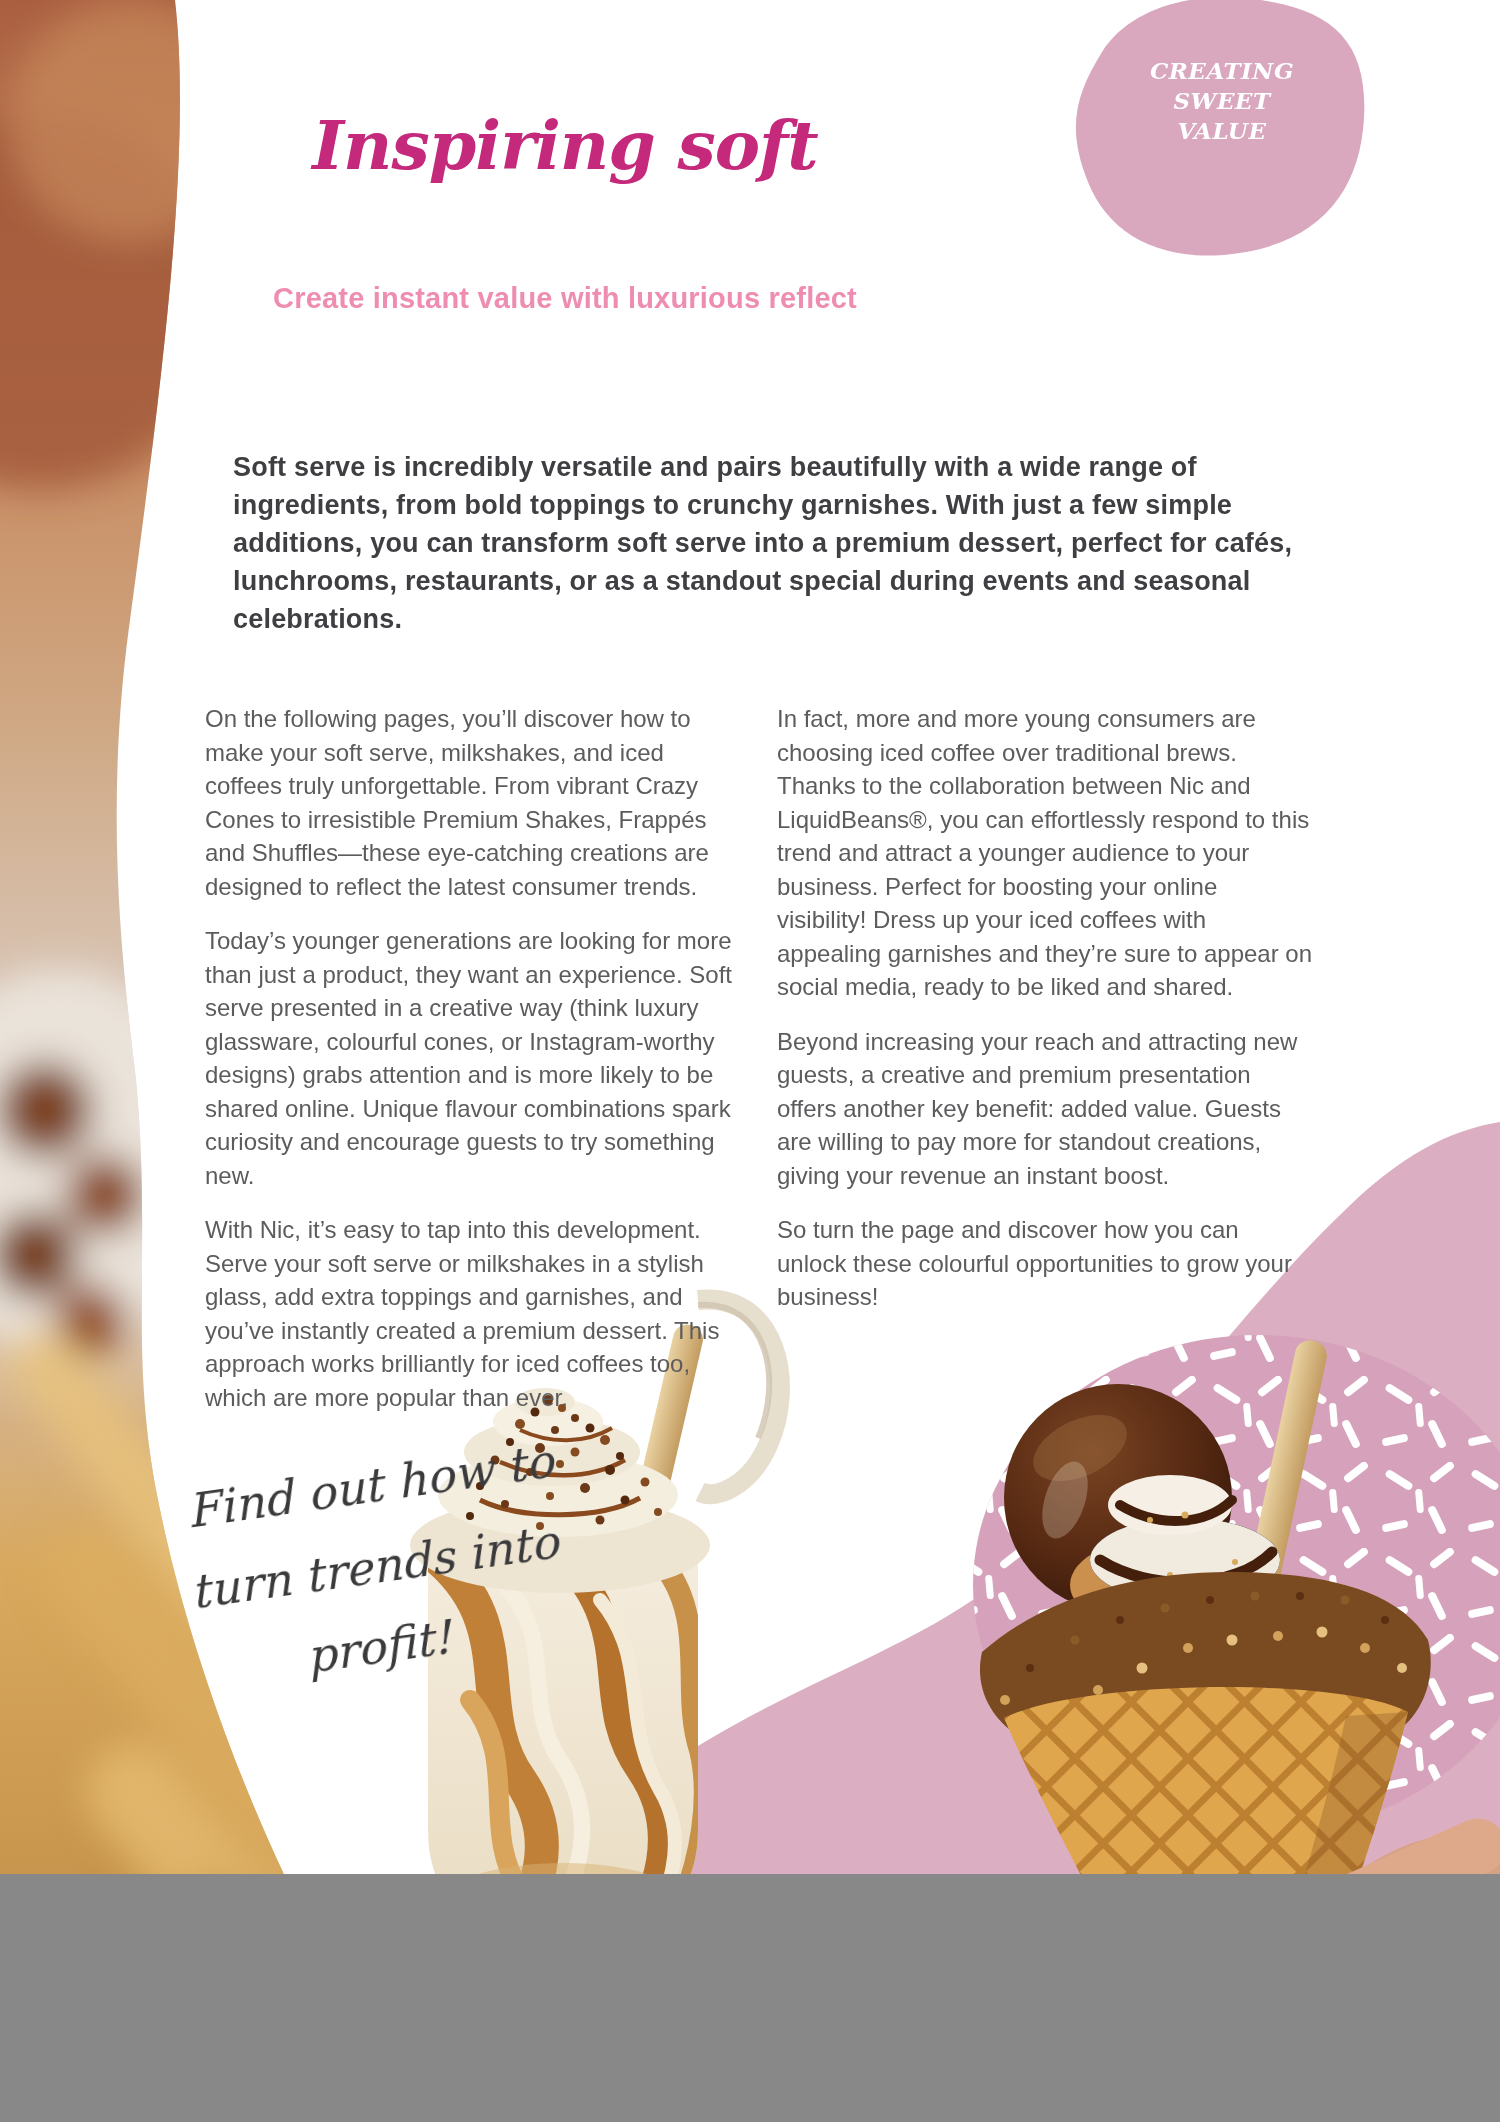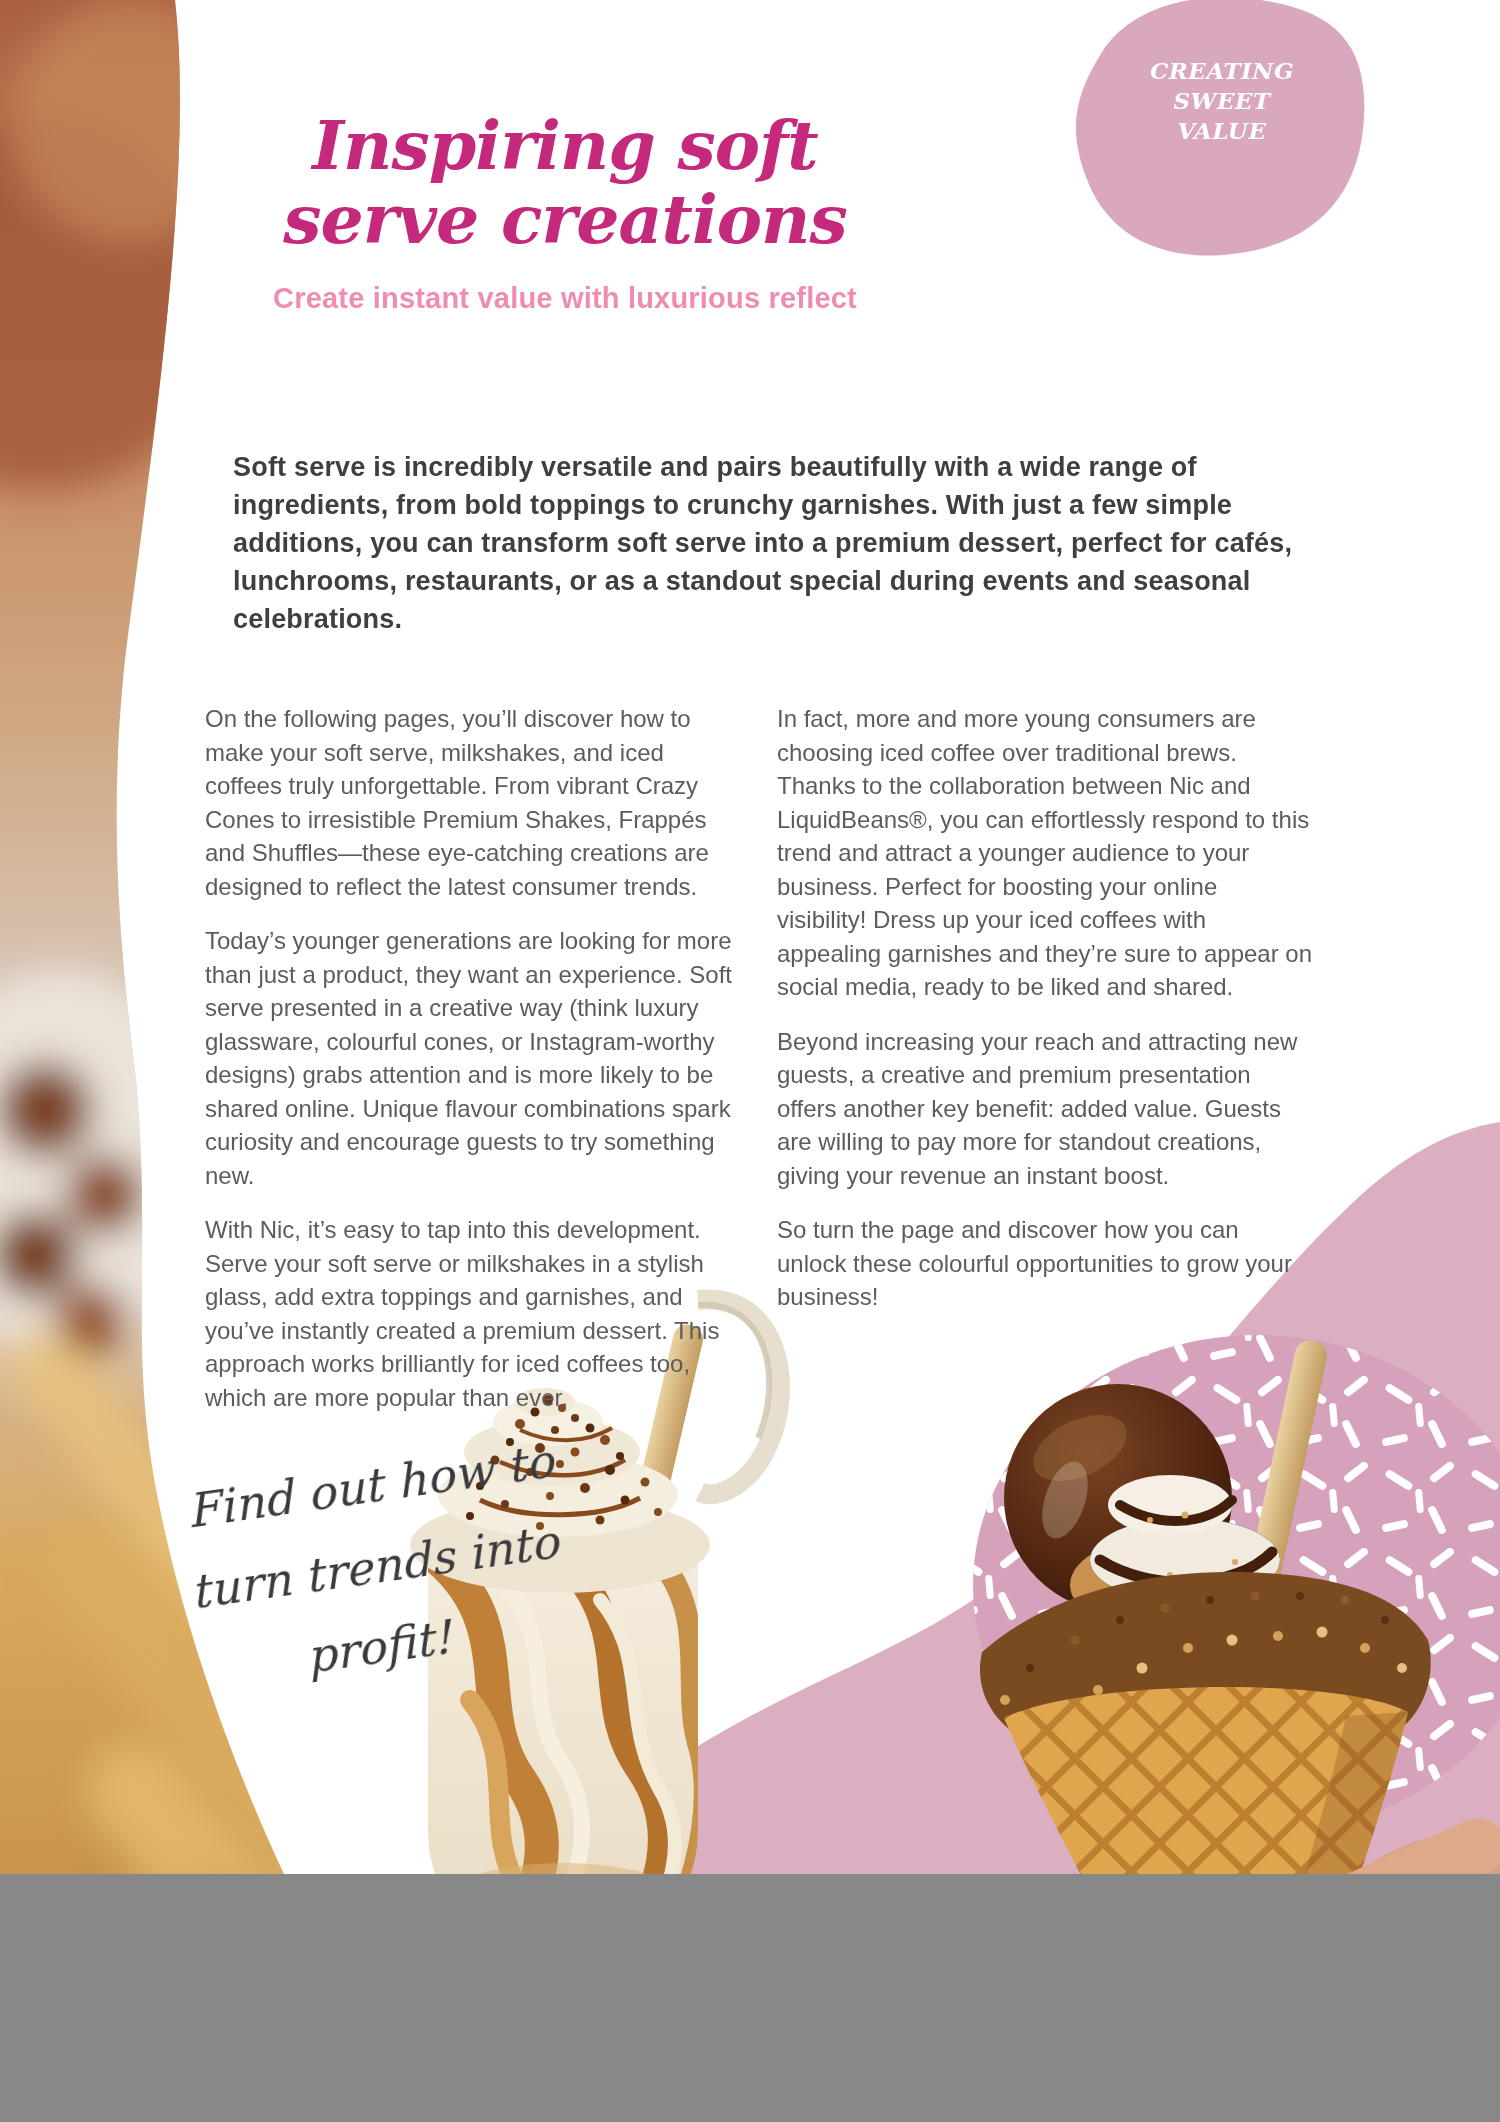--- a/index.html
+++ b/index.html
@@ -265,21 +265,20 @@
   </svg>
 
   <div class="abs badge-text">
     <div>CREATING</div>
     <div>SWEET</div>
     <div>VALUE</div>
   </div>
 
   <div class="abs title">
     <div>Inspiring soft</div>
-    <div>serve creations</div>
   </div>
 
   <div class="abs subtitle">Create instant value with luxurious reflect</div>
 
   <div class="abs intro">Soft serve is incredibly versatile and pairs beautifully with a wide range of ingredients, from bold toppings to crunchy garnishes. With just a few simple additions, you can transform soft serve into a premium dessert, perfect for cafés, lunchrooms, restaurants, or as a standout special during events and seasonal celebrations.</div>
 
   <div class="abs columns">
     <div class="col">
       <p>On the following pages, you’ll discover how to make your soft serve, milkshakes, and iced coffees truly unforgettable. From vibrant Crazy Cones to irresistible Premium Shakes, Frappés and Shuffles—these eye-catching creations are designed to reflect the latest consumer trends.</p>
       <p>Today’s younger generations are looking for more than just a product, they want an experience. Soft serve presented in a creative way (think luxury glassware, colourful cones, or Instagram-worthy designs) grabs attention and is more likely to be shared online. Unique flavour combinations spark curiosity and encourage guests to try something new.</p>

